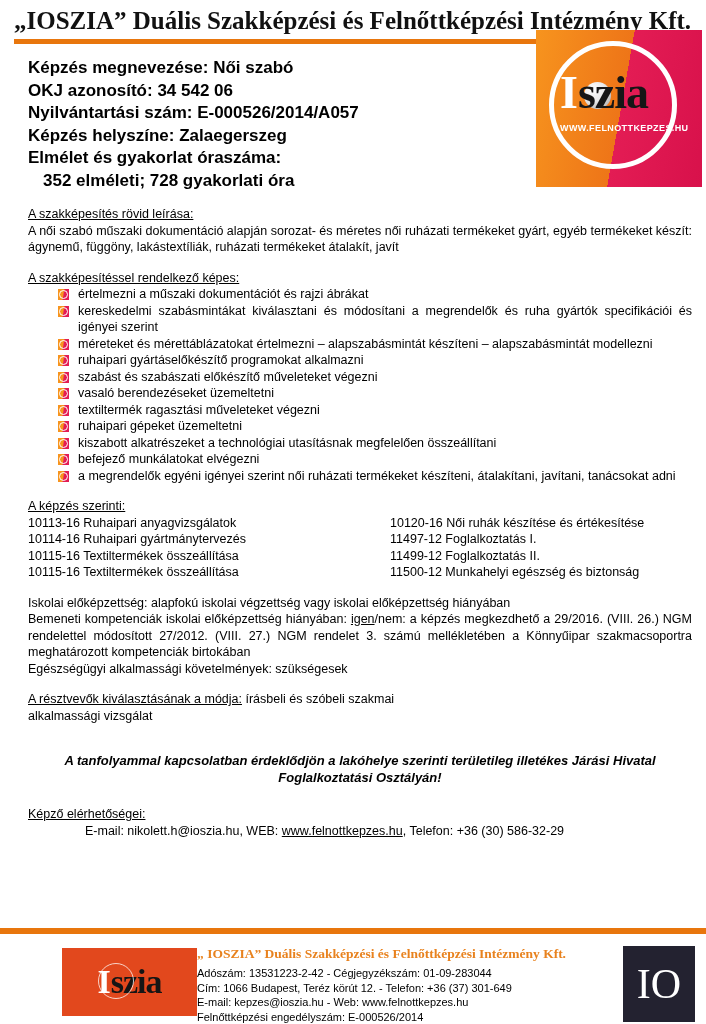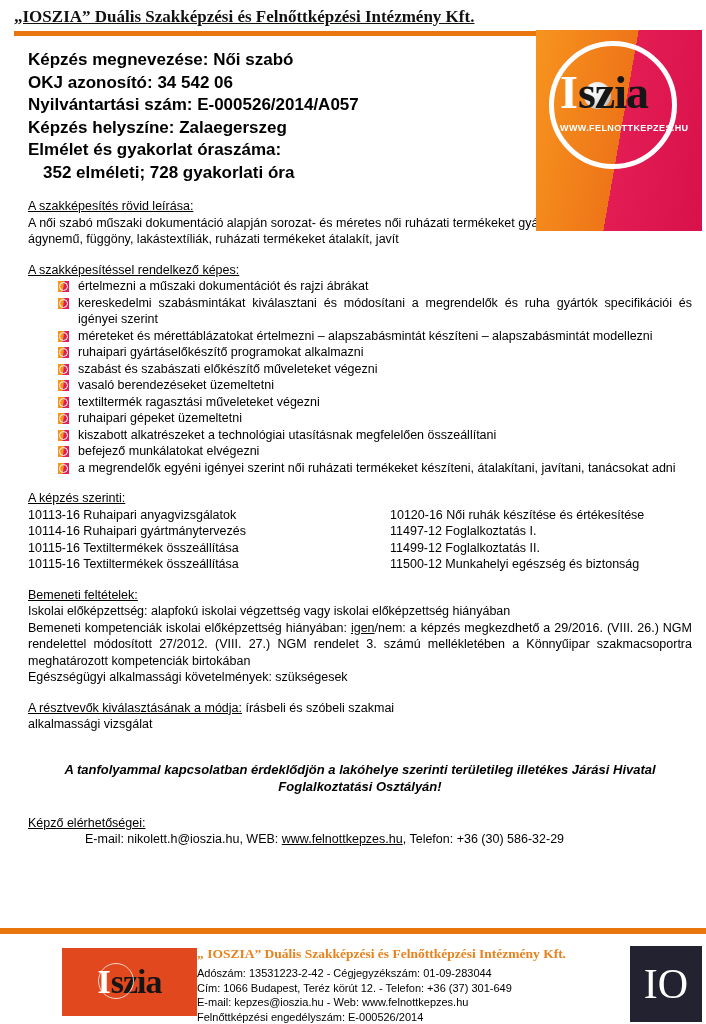--- a/index.html
+++ b/index.html
@@ -10,28 +10,28 @@
     margin: 0 auto;
     background: #fff;
     font-family: "Liberation Sans", sans-serif;
     color: #000;
     overflow: hidden;
   }
   
   .header { padding: 7px 0 0 14px; }
   .header-title {
     font-family: "Liberation Serif", serif;
-    font-size: 17px; font-weight: bold; color: #111; text-decoration: underline;
+    font-size: 25px; font-weight: bold; color: #111;
   }
   .header-rule { margin-top: 4px; height: 5px; width: 540px; background: #E8760D; }
 
   
   .logo {
     position: absolute; top: 30px; right: 4px;
-    width: 166px; height: 201px;
+    width: 166px; height: 157px;
     background: linear-gradient(100deg, #F7941E 0%, #EE7518 51%, #E31C54 51%, #D8114B 100%);
   }
   .logo-ring {
     position: absolute; left: 13px; top: 11px;
     width: 128px; height: 128px;
     border: 5px solid #fff; border-radius: 50%;
   }
   .logo-sphere {
     position: absolute; top: 52px; left: 48px;
     width: 27px; height: 27px; border-radius: 50%;
@@ -103,21 +103,21 @@
   }
   .fl-i { color: #fff; }
   .fl-szia { color: #151515; letter-spacing: -1px; }
   .footer-center { flex: 1; text-align: left; padding-top: 4px; }
   .fc-title {
     font-family: "Liberation Serif", serif; font-weight: bold;
     color: #E8821E; font-size: 13.5px; margin-bottom: 4px;
   }
   .fc-line { font-size: 11px; line-height: 14.5px; }
   .flogo-right {
-    width: 72px; height: 76px; margin: 4px 2px 0 0; flex: none;
+    width: 72px; height: 76px; margin: 4px 9px 0 0; flex: none;
     background: #232230; color: #fff;
     display: flex; align-items: center; justify-content: center;
     font-family: "Liberation Serif", serif; font-size: 42px;
   }
 </style>
 </head>
 <body>
 
 <div class="page">
 
@@ -176,21 +176,20 @@
         <div class="mcol-right">
           <div>10120-16 Női ruhák készítése és értékesítése</div>
           <div>11497-12 Foglalkoztatás I.</div>
           <div>11499-12 Foglalkoztatás II.</div>
           <div>11500-12 Munkahelyi egészség és biztonság</div>
         </div>
       </div>
     </div>
 
     <div class="sec">
-      <div class="sec-heading">Bemeneti feltételek:</div>
       <div>Iskolai előképzettség: alapfokú iskolai végzettség vagy iskolai előképzettség hiányában</div>
       <div class="just"><span>Bemeneti kompetenciák iskolai előképzettség hiányában: </span><span class="u">igen</span><span>/nem: a képzés megkezdhető a 29/2016. (VIII. 26.) NGM rendelettel módosított 27/2012. (VIII. 27.) NGM rendelet 3. számú mellékletében a Könnyűipar szakmacsoportra meghatározott kompetenciák birtokában</span></div>
       <div>Egészségügyi alkalmassági követelmények: szükségesek</div>
     </div>
 
     <div class="sec">
       <div><span class="u">A résztvevők kiválasztásának a módja:</span><span> írásbeli és szóbeli szakmai</span><br><span>alkalmassági vizsgálat</span></div>
     </div>
 
     <div class="notice">A tanfolyammal kapcsolatban érdeklődjön a lakóhelye szerinti területileg illetékes Járási Hivatal Foglalkoztatási Osztályán!</div>

